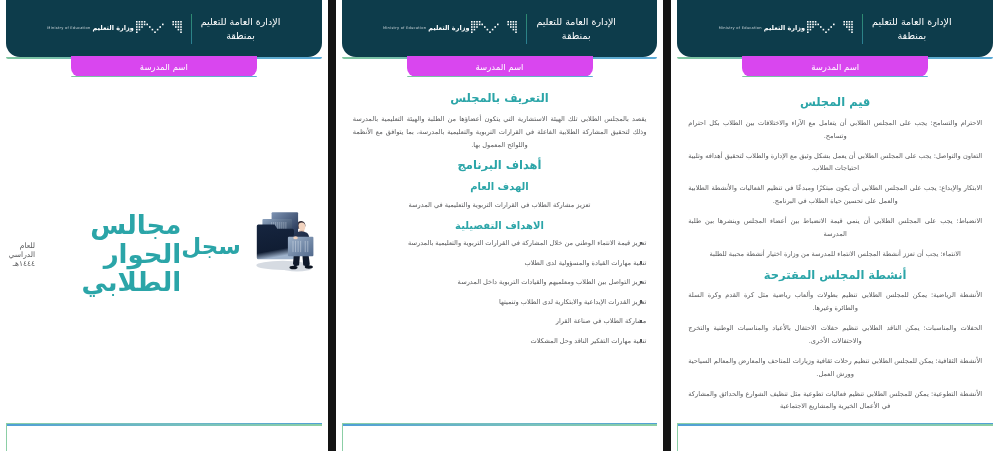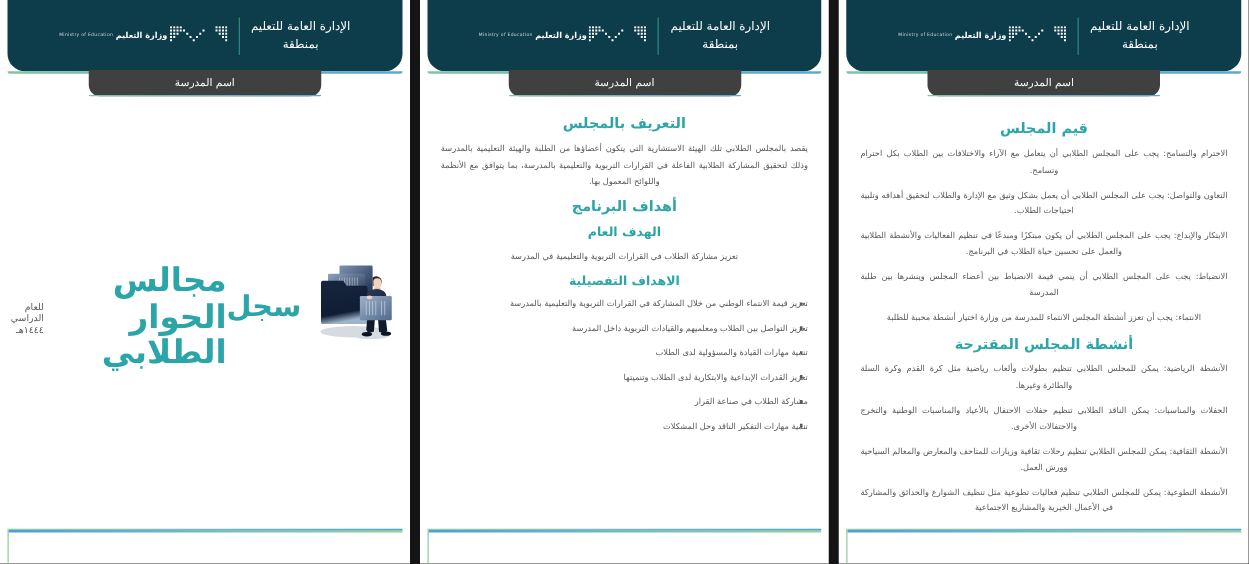--- a/index.html
+++ b/index.html
@@ -96,21 +96,21 @@
     white-space: pre-line;
     font-weight: 500;
   }
 
   .school-tab {
     position: relative;
     align-self: center;
     margin-top: -1px;
     width: 186px;
     height: 21px;
-    background: #404040;
+    background: #d946ef;
     border-bottom-left-radius: 9px;
     border-bottom-right-radius: 9px;
     display: flex;
     align-items: center;
     justify-content: center;
     color: #ffffff;
     font-size: 8.5px;
     flex: none;
     z-index: 3;
   }
@@ -380,22 +380,22 @@
       <p class="para justify">يقصد بالمجلس الطلابي تلك الهيئة الاستشارية التي يتكون أعضاؤها من الطلبة والهيئة التعليمية بالمدرسة وذلك لتحقيق المشاركة الطلابية الفاعلة في القرارات التربوية والتعليمية بالمدرسة، بما يتوافق مع الأنظمة واللوائح المعمول بها.</p>
 
       <div class="sec-title">أهداف البرنامج</div>
 
       <div class="sec-title sub">الهدف العام</div>
       <p class="para">تعزيز مشاركة الطلاب في القرارات التربوية والتعليمية في المدرسة</p>
 
       <div class="sec-title sub">الاهداف التفصيلية</div>
       <ul class="bullets">
         <li>تعزيز قيمة الانتماء الوطني من خلال المشاركة في القرارات التربوية والتعليمية بالمدرسة</li>
+        <li>تنمية مهارات القيادة والمسؤولية لدى الطلاب</li>
         <li>تعزيز التواصل بين الطلاب ومعلميهم والقيادات التربوية داخل المدرسة</li>
-        <li>تنمية مهارات القيادة والمسؤولية لدى الطلاب</li>
         <li>تعزيز القدرات الإبداعية والابتكارية لدى الطلاب وتنميتها</li>
         <li>مشاركة الطلاب في صناعة القرار</li>
         <li>تنمية مهارات التفكير الناقد وحل المشكلات</li>
       </ul>
 
     </div>
 
     <div class="page-footer">
       <div class="footer-rule">
         <div class="footer-rule-inner"></div>

